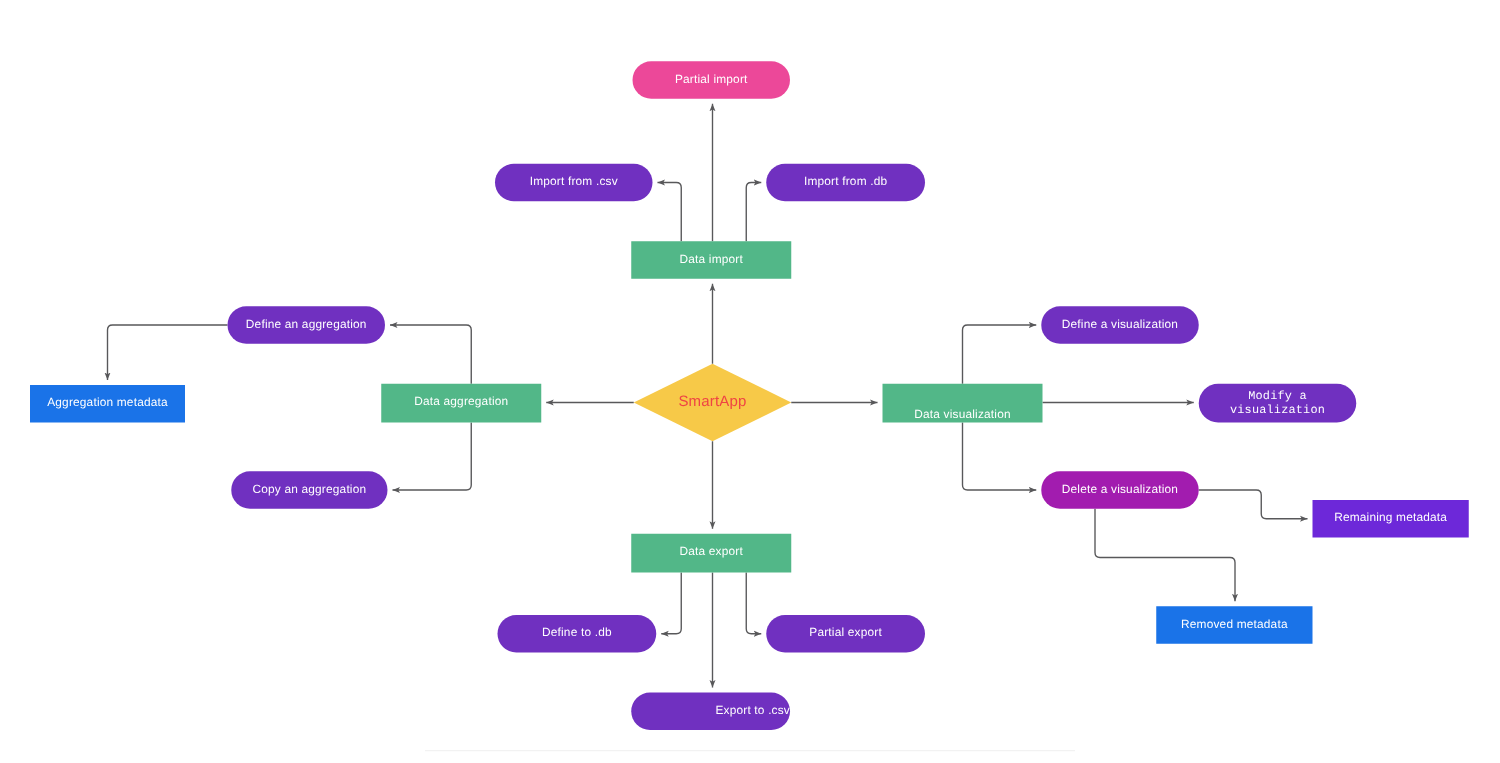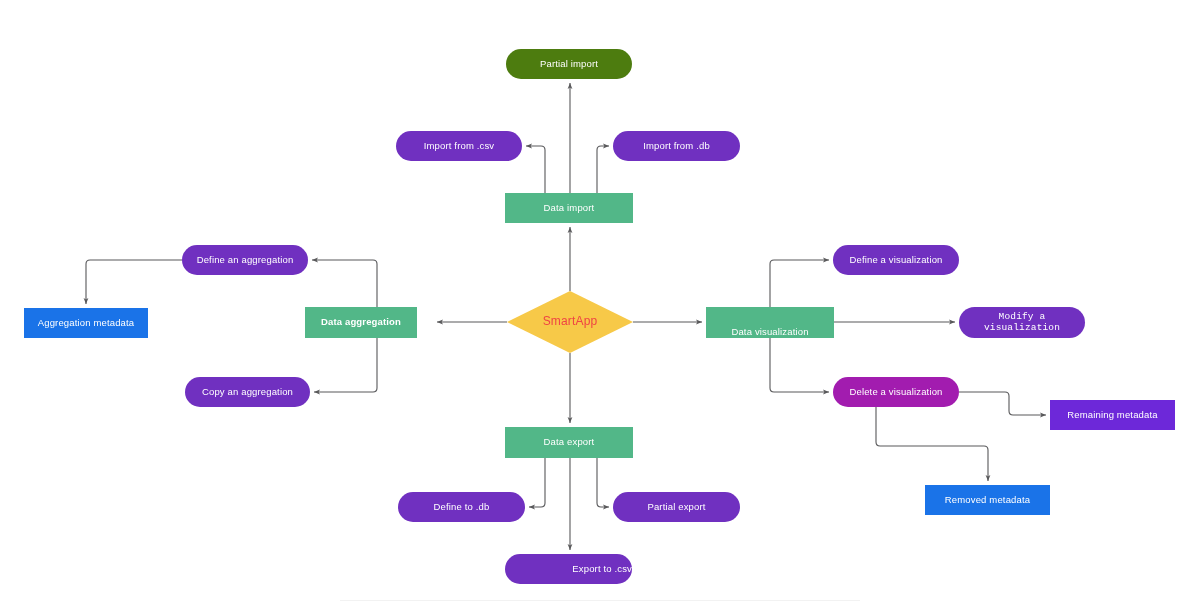--- a/index.html
+++ b/index.html
@@ -115,33 +115,33 @@
     <svg class="diamond-shape" viewBox="0 0 126 62" preserveAspectRatio="none">
       <polygon points="63,0 126,31 63,62 0,31" fill="#f7c948"></polygon>
     </svg>
     <span class="diamond-label">SmartApp</span>
   </div>
 
   <div class="node node-rect" style="left:505px; top:193px; width:128px; height:30px; background:#52b788;">
     <span>Data import</span>
   </div>
 
-  <div class="node node-pill" style="left:506px; top:49px; width:126px; height:30px; background:#4d7c0f;align-items:center;">
+  <div class="node node-pill" style="left:506px; top:49px; width:126px; height:30px; background:#ec4899;align-items:center;">
     <span>Partial import</span>
   </div>
 
   <div class="node node-pill" style="left:396px; top:131px; width:126px; height:30px; background:#7030c0;">
     <span>Import from .csv</span>
   </div>
 
   <div class="node node-pill" style="left:613px; top:131px; width:127px; height:30px; background:#7030c0;">
     <span>Import from .db</span>
   </div>
 
-  <div class="node node-rect" style="left:305px; top:307px; width:112px; height:31px; background:#52b788;font-weight:bold;">
+  <div class="node node-rect" style="left:305px; top:307px; width:128px; height:31px; background:#52b788;">
     <span>Data aggregation</span>
   </div>
 
   <div class="node node-pill" style="left:182px; top:245px; width:126px; height:30px; background:#7030c0;">
     <span>Define an aggregation</span>
   </div>
 
   <div class="node node-pill" style="left:185px; top:377px; width:125px; height:30px; background:#7030c0;">
     <span>Copy an aggregation</span>
   </div>

